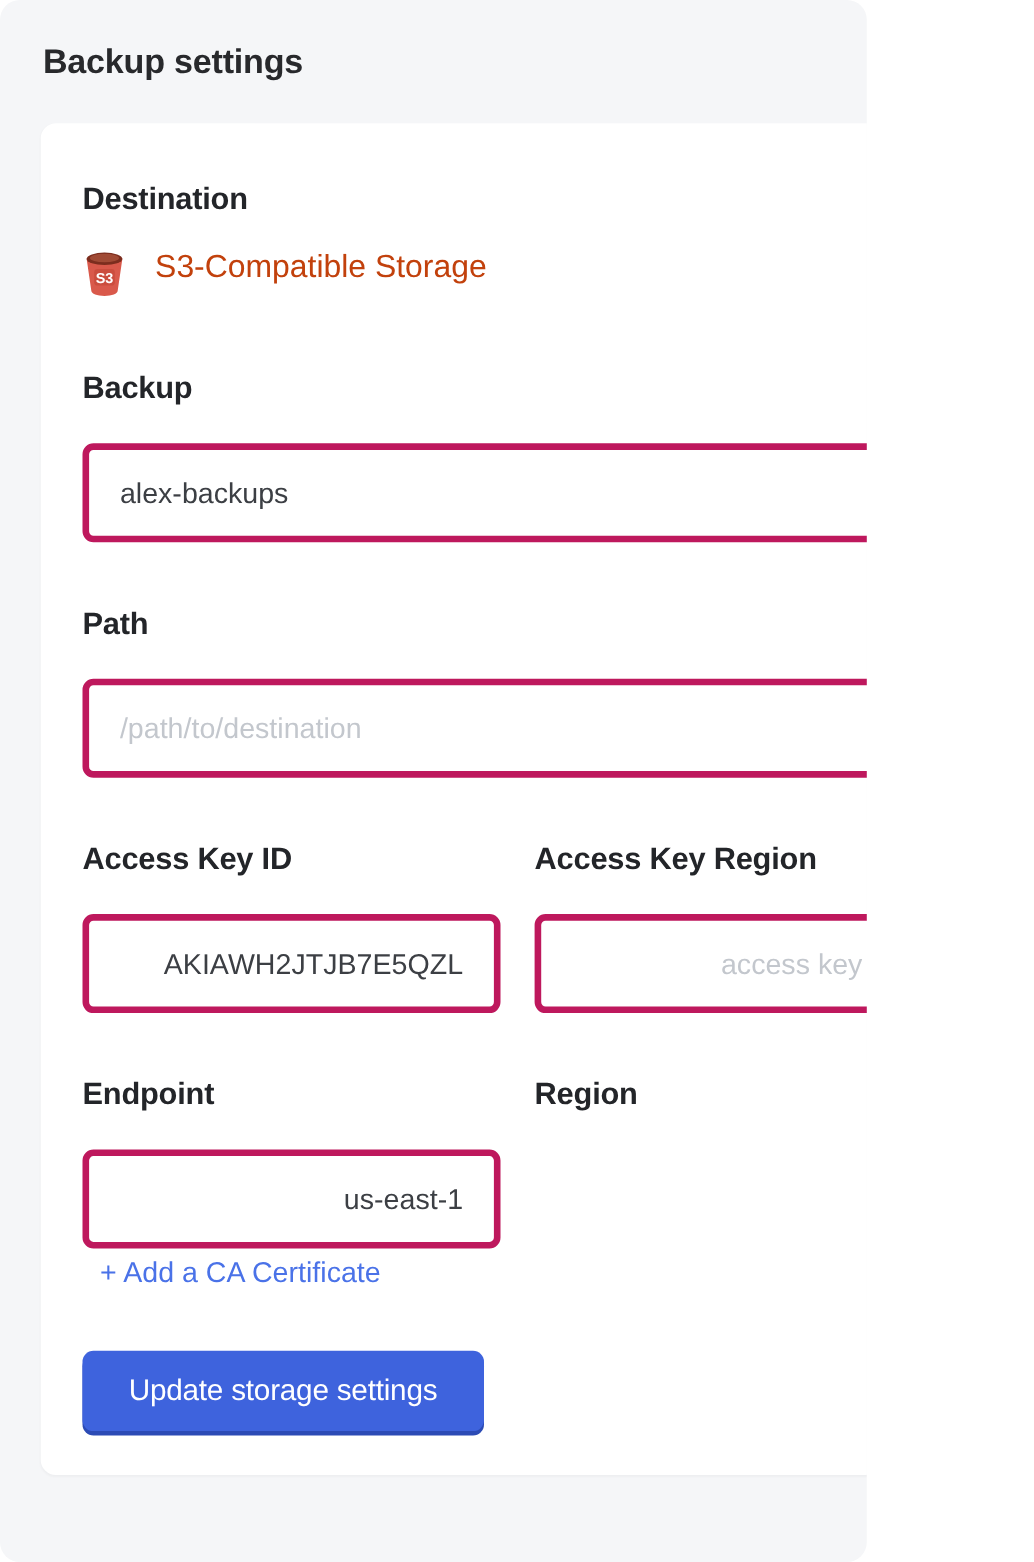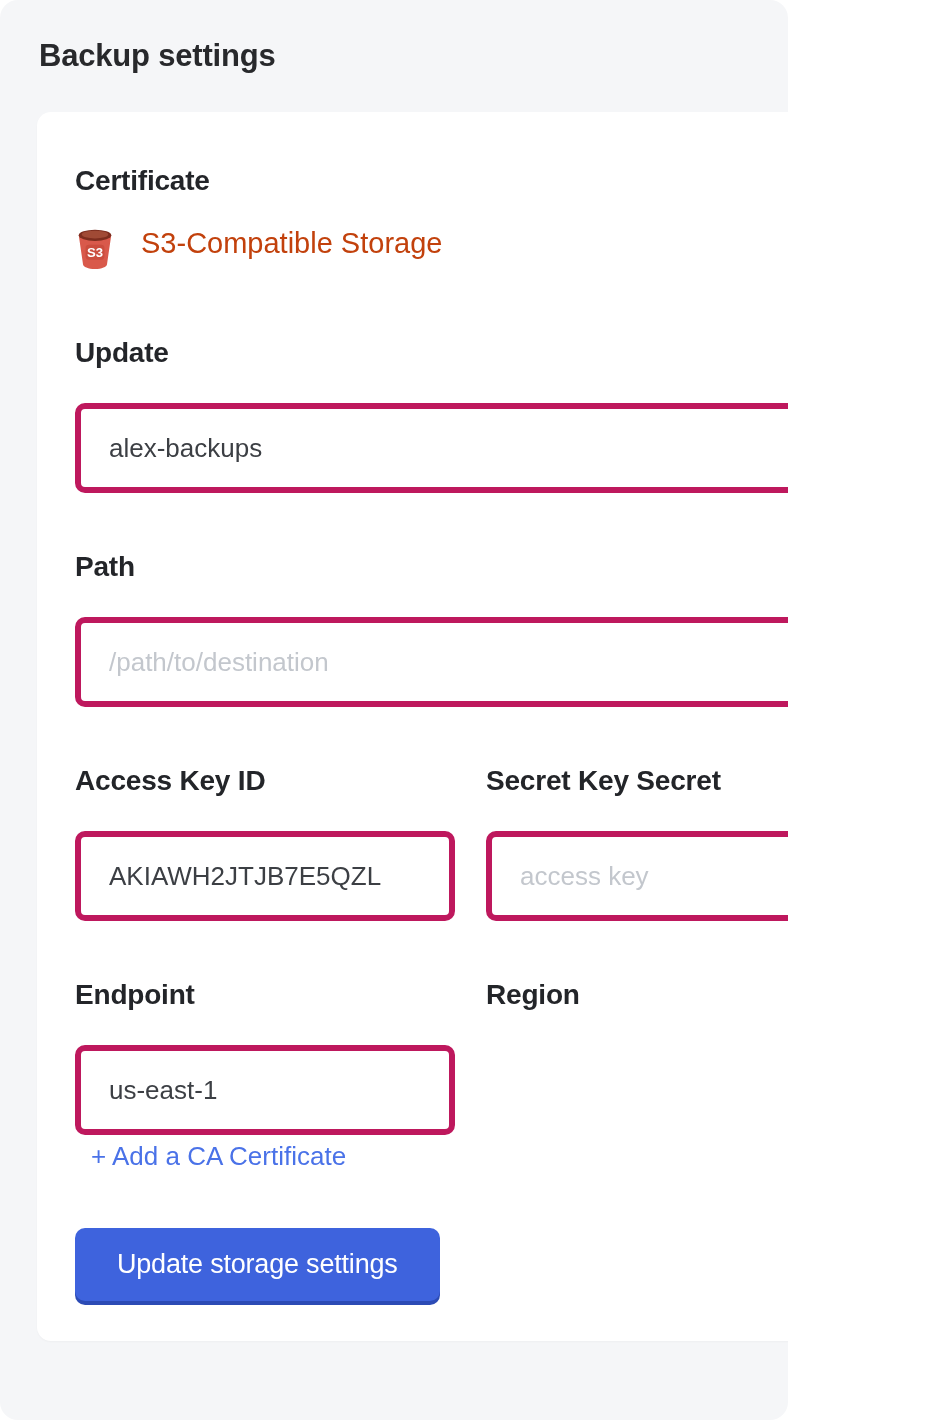--- a/index.html
+++ b/index.html
@@ -61,21 +61,21 @@
     outline: none;
     width: 775px;
     margin-bottom: 58px;
   }
   .text-input::placeholder { color: #c3c7cd; opacity: 1; }
   .two-col {
     display: grid;
     grid-template-columns: 380px 380px;
     column-gap: 31px;
   }
-  .two-col .text-input { width: 380px; }
+  .two-col .text-input { width: 380px; text-align: right; }
   .input-wrap {
     position: relative;
     width: 380px;
   }
   .input-wrap .text-input { width: 380px; padding-right: 76px; }
   .eye-btn {
     position: absolute;
     right: 22px;
     top: 26px;
     width: 40px;
@@ -112,44 +112,44 @@
   .icon-s3 { flex: 0 0 auto; display: inline-flex; }
 </style>
 </head>
 <body>
 
 <div class="page">
   <h1 class="page-title">Backup settings</h1>
 
   <div class="card">
 
-    <div class="field-label" style="margin-bottom:30px;">Certificate</div>
+    <div class="field-label" style="margin-bottom:30px;">Destination</div>
 
     <div class="dest-row">
       <span class="icon-s3">
         <svg width="40" height="44" viewBox="0 0 32 34" aria-hidden="true">
           <path d="M3 6 L6.4 29.2 c0 2.1 4.3 3.8 9.6 3.8 s9.6 -1.7 9.6 -3.8 L29 6 Z" fill="#d9594b"></path>
           <ellipse cx="16" cy="6" rx="13" ry="4.5" fill="#7c2d1e"></ellipse>
           <ellipse cx="16" cy="5.4" rx="10.6" ry="3.1" fill="#a04a35"></ellipse>
           <rect x="8.5" y="13.5" width="15" height="12" rx="2.5" fill="#c94b3d" opacity="0.9"></rect>
           <text x="16" y="23.4" text-anchor="middle" font-size="10.5" font-weight="bold" fill="#ffffff" font-family="Liberation Sans, sans-serif">S3</text>
         </svg>
       </span>
       <span class="dest-value">S3-Compatible Storage</span>
     </div>
 
-    <div class="field-label">Update</div>
+    <div class="field-label">Backup</div>
     <input class="text-input" type="text" value="alex-backups" style="">
 
     <div class="field-label">Path</div>
     <input class="text-input" type="text" placeholder="/path/to/destination" style="">
 
     <div class="two-col">
       <div class="field-label">Access Key ID</div>
-      <div class="field-label">Secret Key Secret</div>
+      <div class="field-label">Access Key Region</div>
     </div>
     <div class="two-col">
       <div>
         <input class="text-input" type="text" value="AKIAWH2JTJB7E5QZL" style="">
       </div>
       <div class="input-wrap">
         <input class="text-input" type="text" placeholder="access key" style="">
         <button class="eye-btn" aria-label="toggle secret visibility">
           <svg width="38" height="38" viewBox="0 0 24 24" fill="none" stroke="#8b9097" stroke-width="2.3" stroke-linecap="round">
             <path d="M2.2 12 C4.9 7.5 8.3 5.2 12 5.2 s7.1 2.3 9.8 6.8 c-2.7 4.5 -6.1 6.8 -9.8 6.8 s-7.1 -2.3 -9.8 -6.8 Z" fill="#8b9097" stroke="none"></path>

